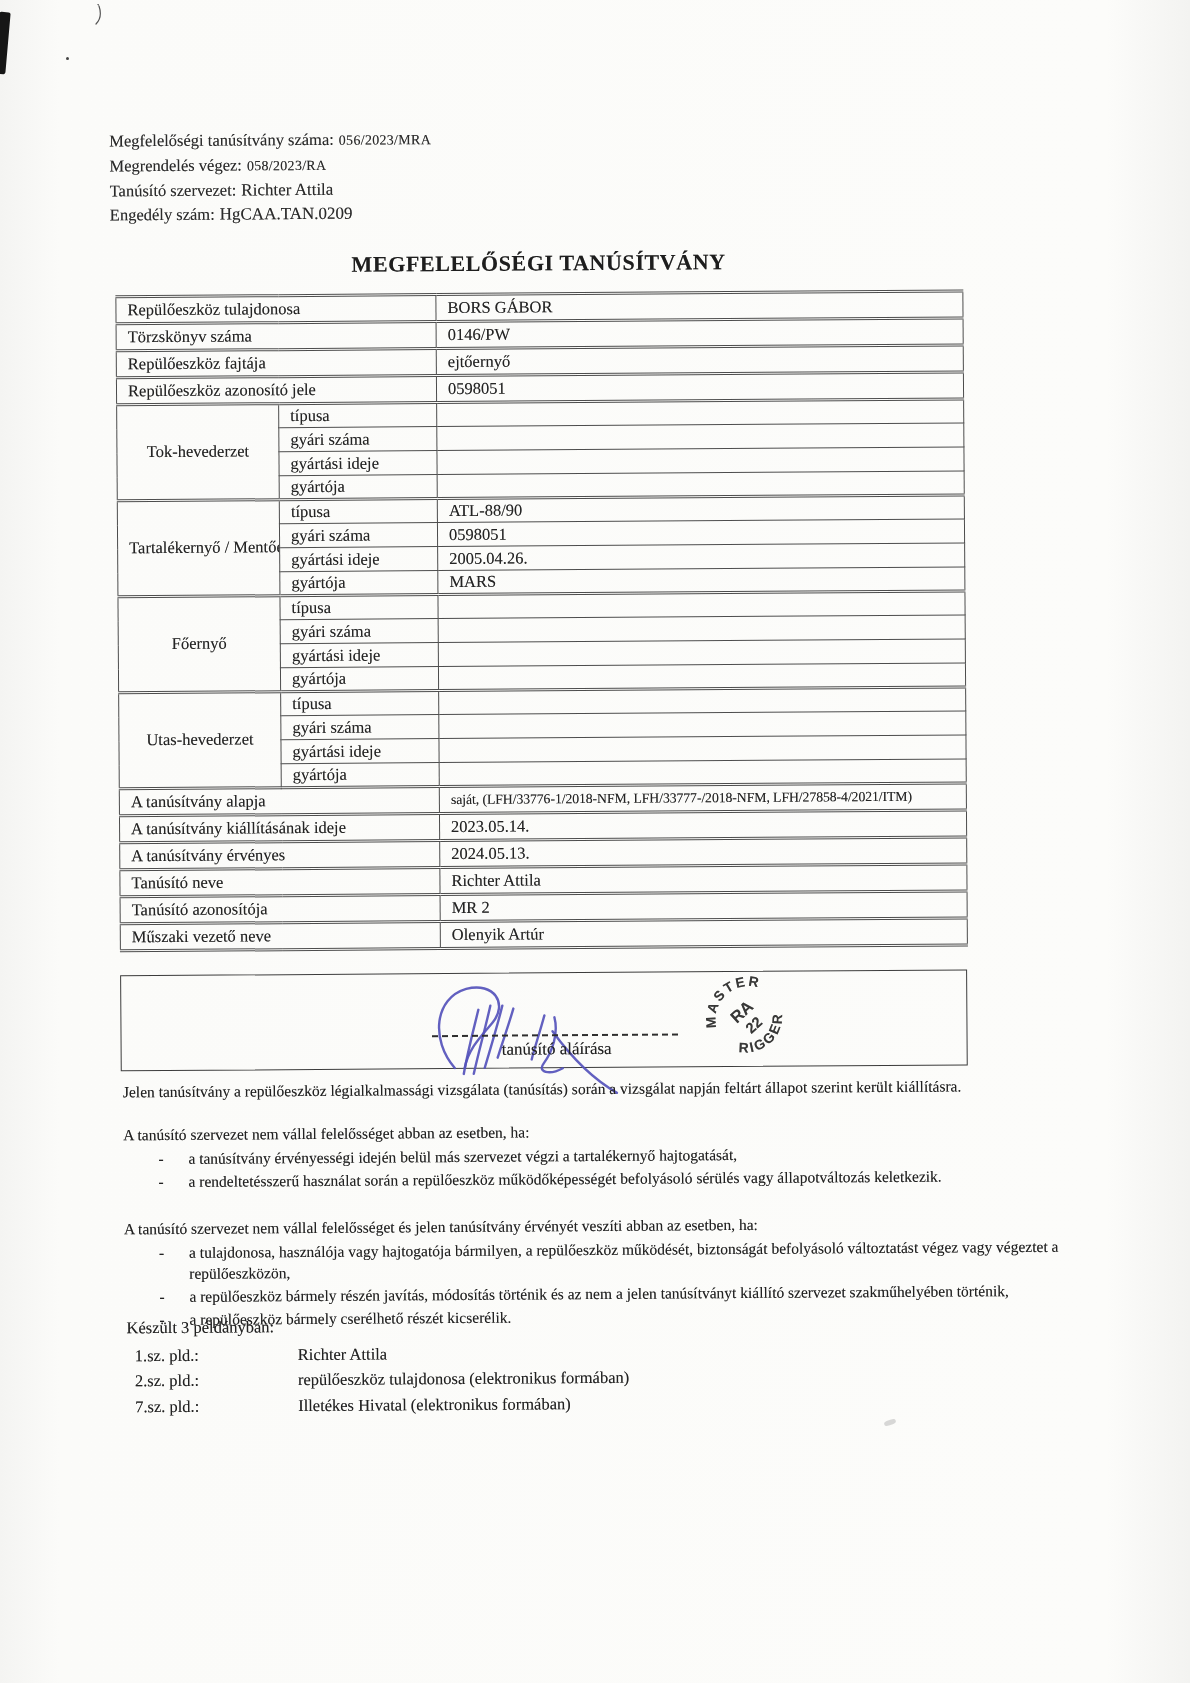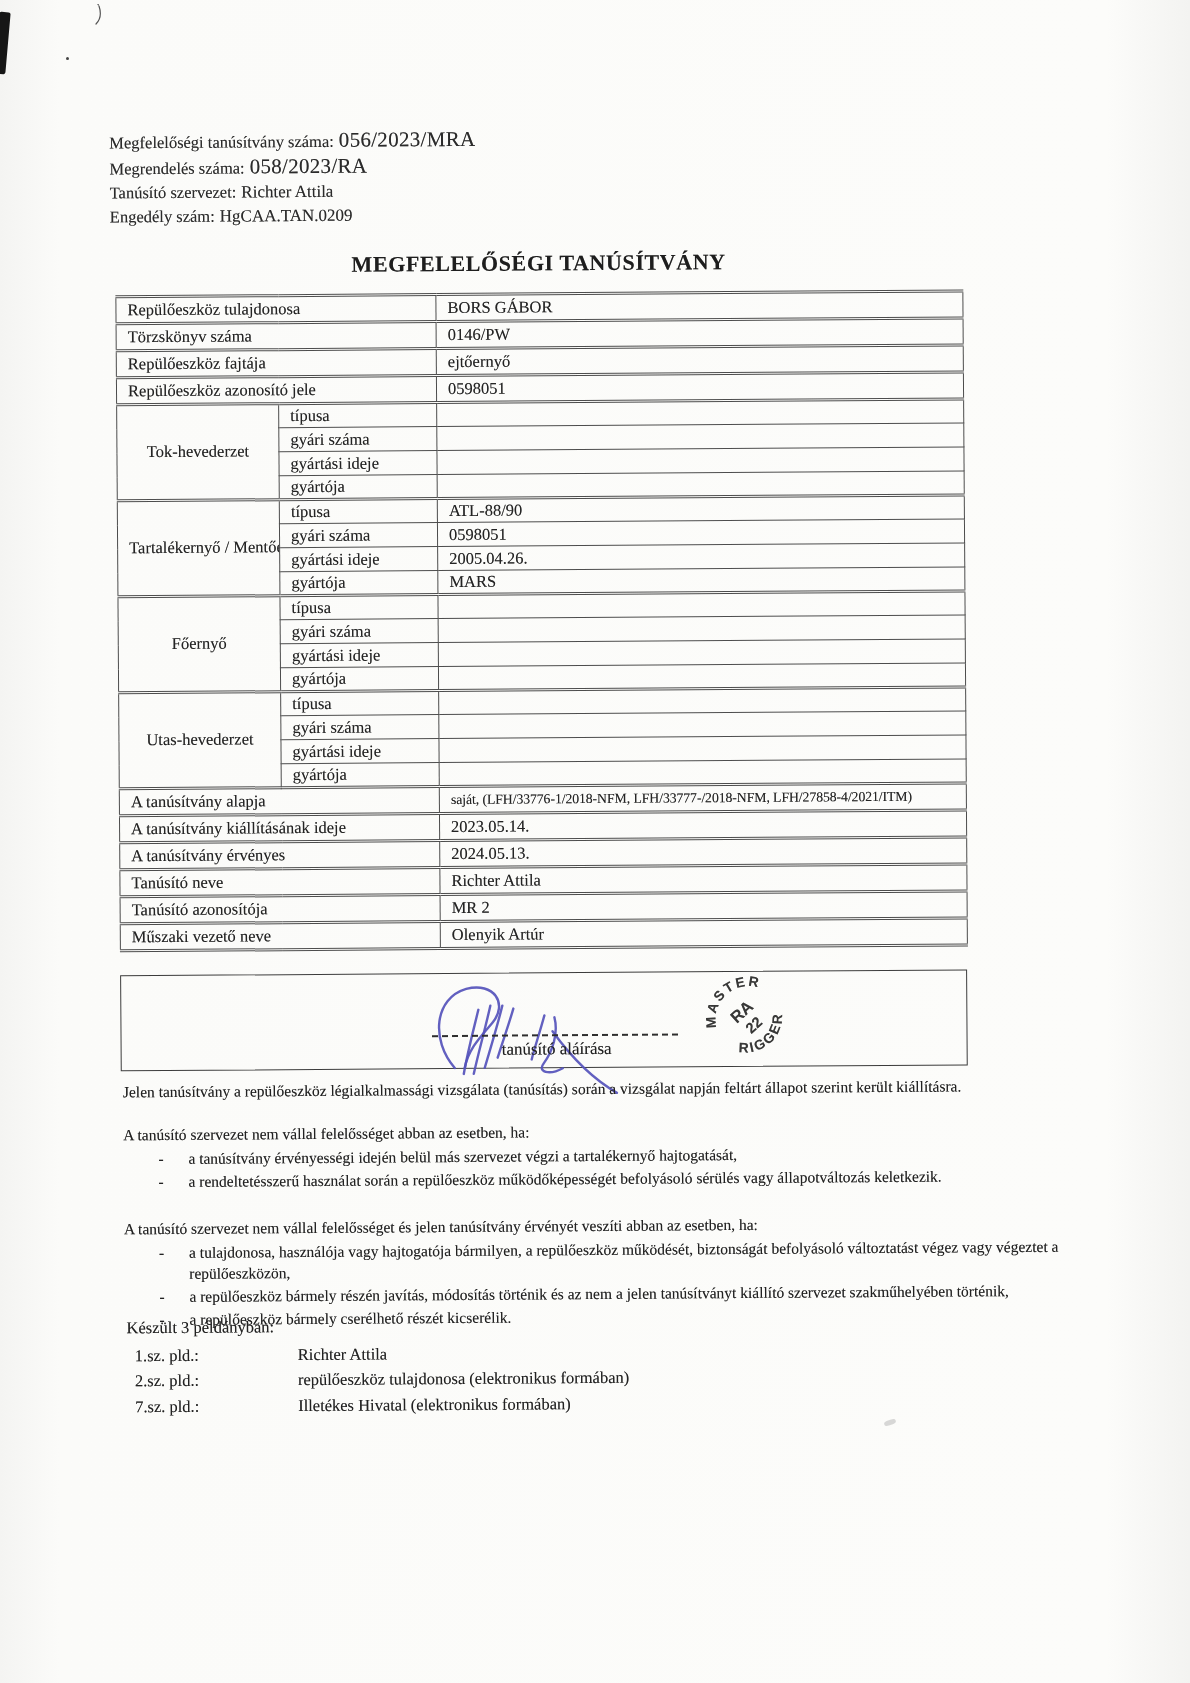--- a/index.html
+++ b/index.html
@@ -14,21 +14,21 @@
     background:linear-gradient(90deg,#f4f4f2,#fbfbf9 5%,#fcfcfa 93%,#f3f3f1);
     color:#262626;
     text-shadow:0 0 .3px rgba(40,40,40,.45);
   }
   .scan { position:absolute; inset:0; transform:rotate(-0.4deg); transform-origin:50% 40%; }
 
   
   .hdr { position:absolute; left:113px; top:126px; line-height:24px; }
   .hf { white-space:nowrap; font-size:16.5px; color:#2b2b2b; }
   .h-val { margin-left:5px; font-size:17px; }
-  .hf-big .h-val { font-size:21px; letter-spacing:.3px; }
+  .hf-big .h-val { font-size:14px; letter-spacing:.3px; }
 
   
   .title {
     position:absolute; left:118px; top:250px; width:847px;
     text-align:center; font-size:22px; font-weight:700; letter-spacing:.6px;
     color:#1e1e1e;
   }
 
   
   table.cert {
@@ -103,21 +103,21 @@
   <div class="art-dot"></div>
   <div class="art-smudge"></div>
 
   <div class="scan">
 
     <div class="hdr">
       <div class="hf hf-big">
         <span class="h-lbl">Megfelelőségi tanúsítvány száma:</span><span class="h-val">056/2023/MRA</span>
       </div>
       <div class="hf hf-big">
-        <span class="h-lbl">Megrendelés száma:</span><span class="h-val">058/2023/RA</span>
+        <span class="h-lbl">Megrendelés végez:</span><span class="h-val">058/2023/RA</span>
       </div>
       <div class="hf">
         <span class="h-lbl">Tanúsító szervezet:</span><span class="h-val">Richter Attila</span>
       </div>
       <div class="hf">
         <span class="h-lbl">Engedély szám:</span><span class="h-val">HgCAA.TAN.0209</span>
       </div>
     </div>
 
     <div class="title">MEGFELELŐSÉGI TANÚSÍTVÁNY</div>

